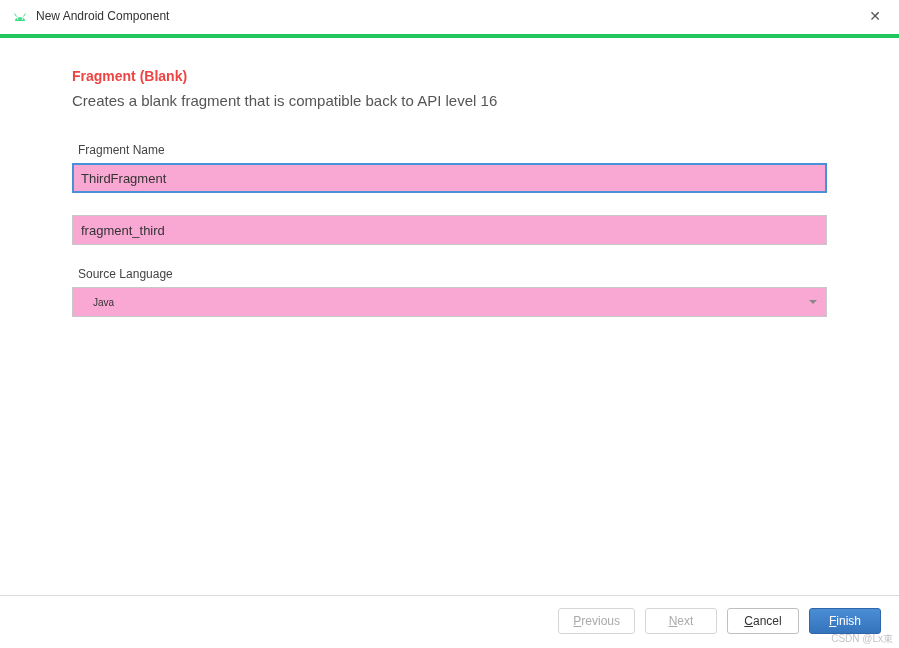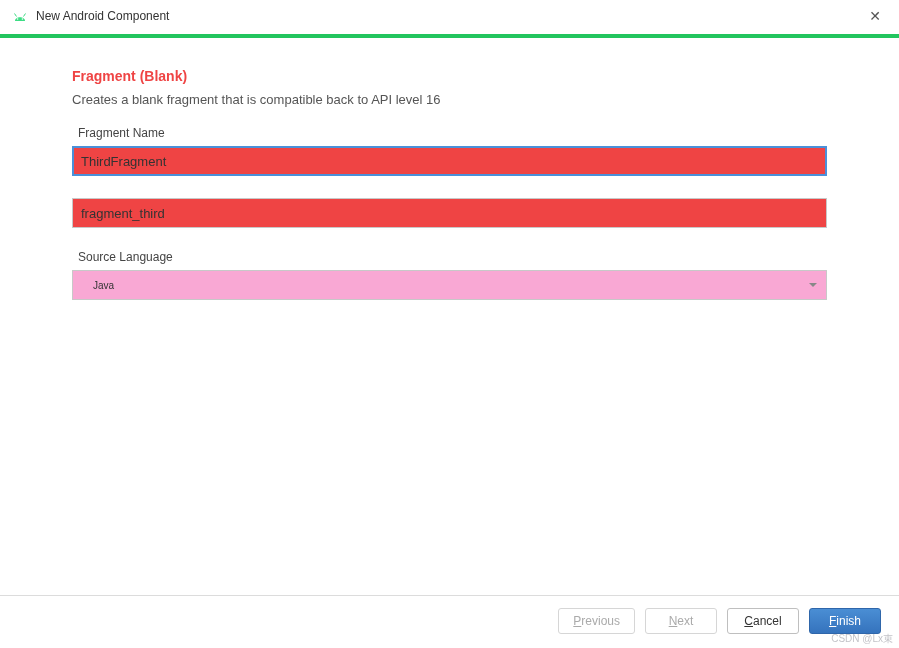--- a/index.html
+++ b/index.html
@@ -47,42 +47,42 @@
       padding: 30px 72px 20px 72px;
       overflow: auto;
     }
     .page-heading {
       font-size: 14px;
       font-weight: bold;
       color: #ef4444;
       margin-bottom: 8px;
     }
     .page-subtitle {
-      font-size: 13px;
+      font-size: 15px;
       color: #555555;
-      margin-bottom: 19px;
+      margin-bottom: 34px;
     }
     .field-block {
       margin-bottom: 22px;
     }
     .field-label {
       font-size: 12px;
       color: #444444;
       margin-bottom: 6px;
       padding-left: 6px;
     }
     .text-input {
       width: 100%;
       height: 30px;
       border: 1px solid #c8c8c8;
       padding: 4px 8px;
       font-size: 13px;
       font-family: inherit;
       color: #333333;
-      background: #ef4444;
+      background: #f9a8d4;
     }
     .text-input.focused {
       border: 2px solid #4a90d9;
       outline: none;
       padding: 3px 7px;
     }
     .select-wrap {
       position: relative;
       width: 100%;
     }

